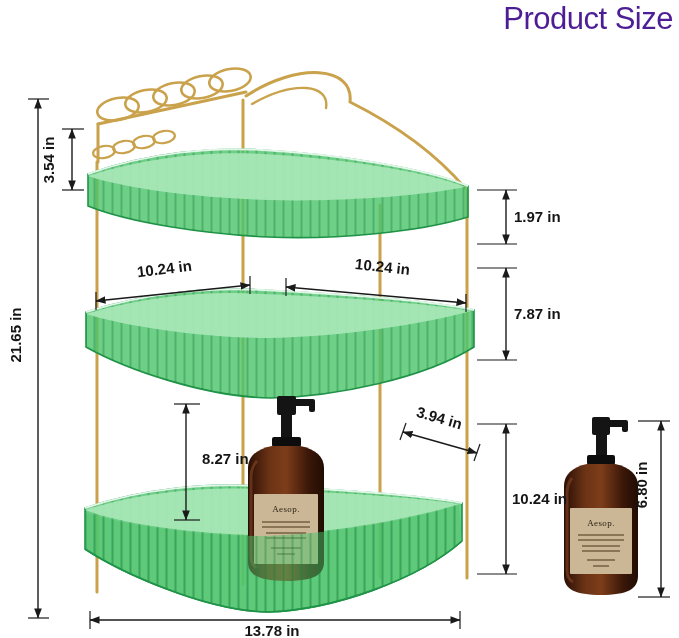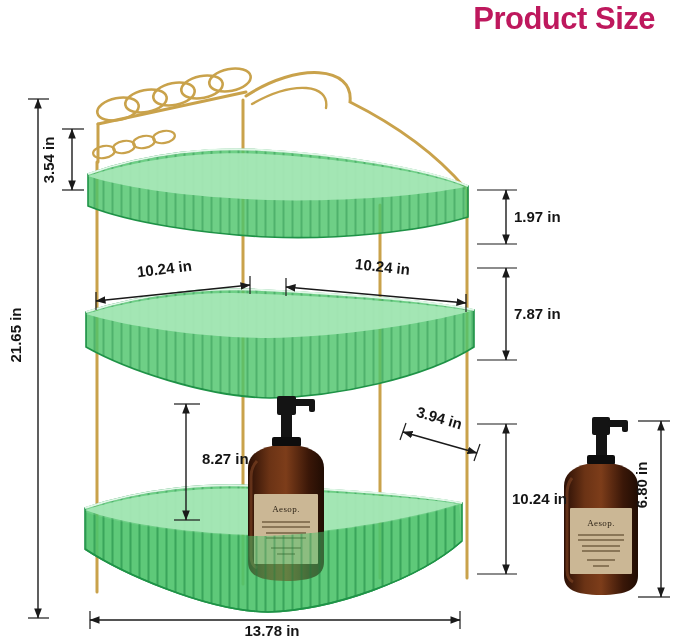--- a/index.html
+++ b/index.html
@@ -3,22 +3,22 @@
 <meta charset="utf-8">
 <style>
   * { margin:0; padding:0; box-sizing:border-box; }
   html,body { background:#ffffff; }
   body {
     width:679px; height:638px; position:relative; overflow:hidden;
     font-family:"Liberation Sans", sans-serif;
   }
   .stage { position:absolute; inset:0; width:679px; height:638px; }
   .title {
-    position:absolute; top:1px; right:24px;
-    font-size:31px; font-weight:700; color:#be185d;
+    position:absolute; top:1px; right:6px;
+    font-size:31px; font-weight:400; color:#4c1d95;
     letter-spacing:-0.5px;
   }
   svg { position:absolute; left:0; top:0; }
   text.dim {
     font-family:"Liberation Sans", sans-serif;
     font-size:15px; font-weight:600; fill:#151515;
   }
   text.brand {
     font-family:"Liberation Serif", serif;
     font-size:9px; fill:#2e2417; letter-spacing:.4px;

